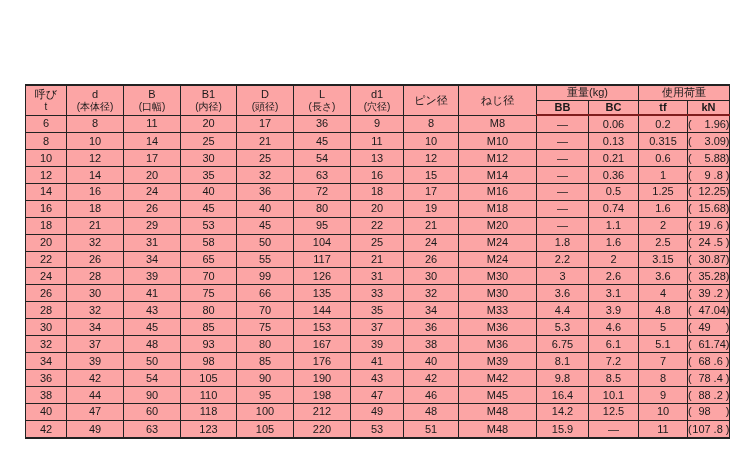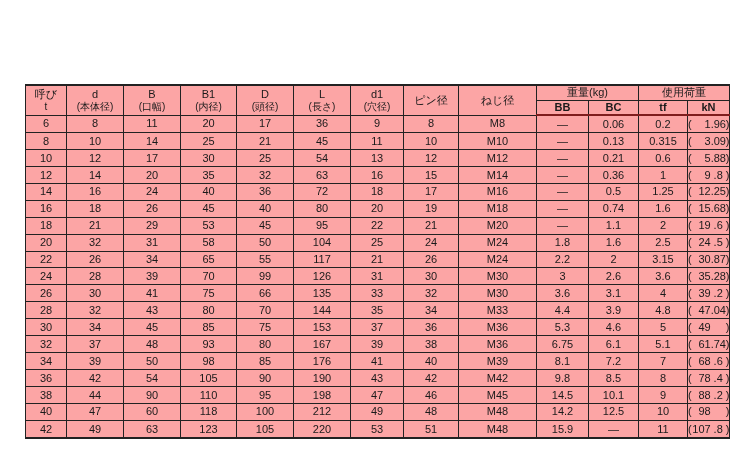--- a/index.html
+++ b/index.html
@@ -432,21 +432,21 @@
       <tr>
         <td class="c-nom">38</td>
         <td>44</td>
         <td>90</td>
         <td>110</td>
         <td>95</td>
         <td>198</td>
         <td>47</td>
         <td>46</td>
         <td>M45</td>
-        <td>14.5</td>
+        <td>16.4</td>
         <td>10.1</td>
         <td>9</td>
         <td class="c-kn"><span class="knwrap">
             <span>(</span>
             <span class="pi">88</span>
             <span class="pf">.2</span>
             <span>)</span>
           </span></td>
       </tr>
       <tr>

